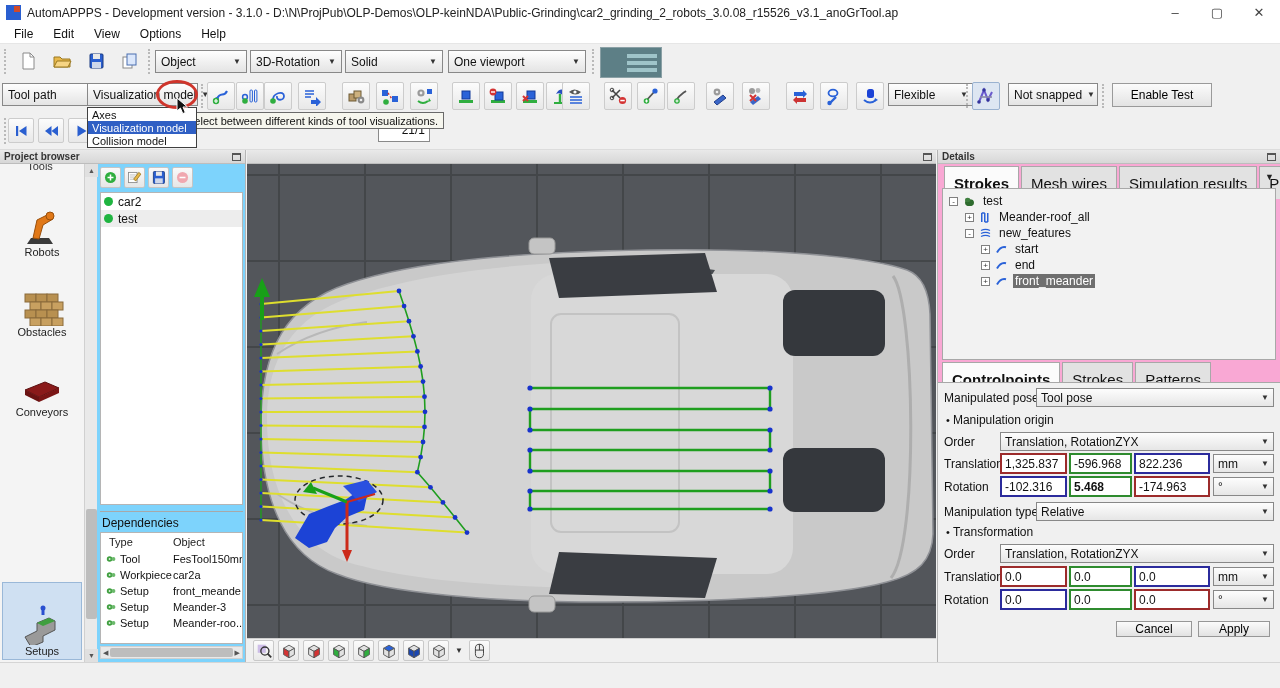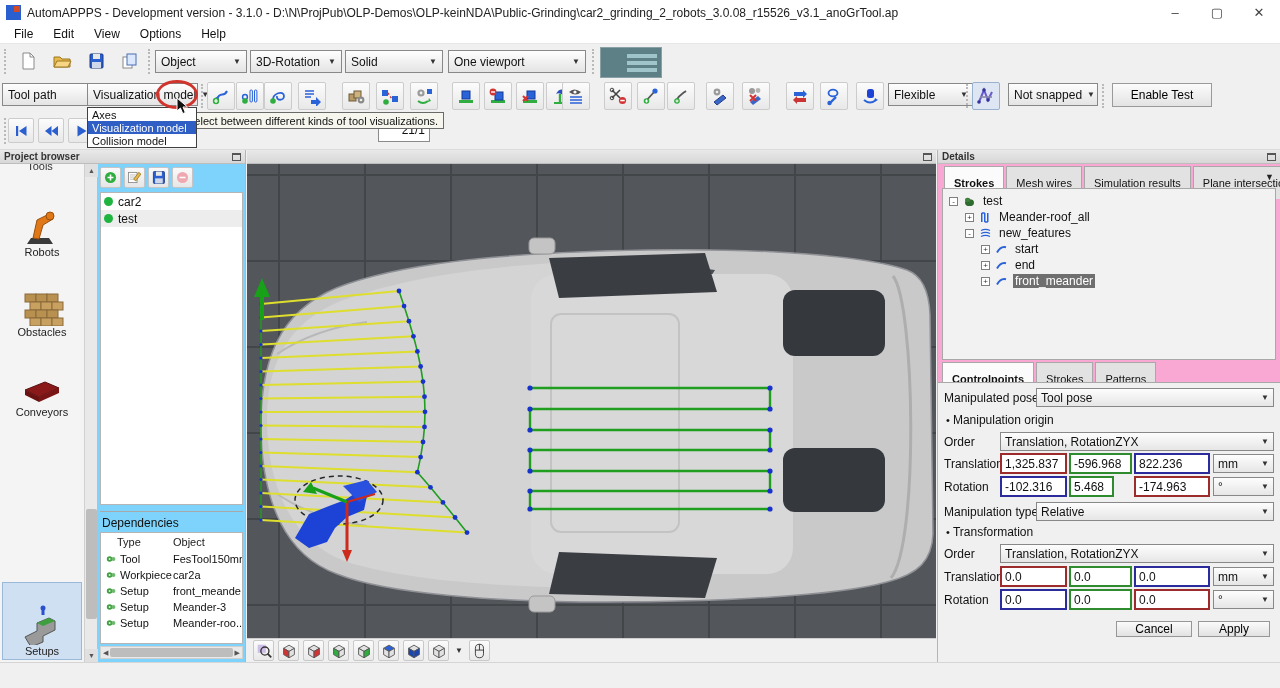--- a/index.html
+++ b/index.html
@@ -64,21 +64,21 @@
 .dep-head{font-size:11px;color:#222;height:18px}
 #dep-hscroll{position:absolute;left:100px;top:496px;width:143px;height:13px;background:#e9e9e9;border:1px solid #d0d0d0;display:flex;align-items:center;justify-content:space-between;font-size:7px;color:#555;padding:0 2px}
 #dep-hscroll .tr{flex:1;margin:1px 2px;height:9px;background:#bdbdbd;border-radius:2px}
 
 #vp-canvas{position:absolute;left:0;top:14px;width:689px;height:474px;background:#53565b;overflow:hidden}
 #vp-bottom{position:absolute;left:0;bottom:0;width:689px;height:24px;background:#f0f0f0;border-top:1px solid #cfcfcf;display:flex;align-items:center;gap:4px;padding-left:6px}
 .vbtn{width:21px;height:21px;border:1px solid #c9c9c9;border-radius:2px;background:linear-gradient(#fbfbfb,#e9e9e9);display:flex;align-items:center;justify-content:center}
 .vcaret{font-size:8px;color:#333;margin:0 2px}
 
 .tabs{position:absolute;display:flex;align-items:flex-end}
-.tab{height:20px;display:flex;align-items:center;padding:16px 9px;font-size:11px;background:#e2e2e2;border:1px solid #a8a8a8;border-bottom:none;margin-right:2px;white-space:nowrap}
+.tab{height:20px;display:flex;align-items:center;padding:16px 9px;font-size:15px;background:#e2e2e2;border:1px solid #a8a8a8;border-bottom:none;margin-right:2px;white-space:nowrap}
 .tab.active{background:#fbfbfb;font-weight:bold;height:22px}
 #tree-box{position:absolute;left:4px;top:38px;width:334px;height:172px;background:#f2f2f2;border:1px solid #a8a8a8;padding-top:4px}
 .trow{height:16px;display:flex;align-items:center;font-size:12px;gap:4px}
 .expander{width:9px;height:9px;border:1px solid #808080;background:#fff;font-size:8px;line-height:7px;text-align:center;color:#333;flex:0 0 auto}
 .tlabel{padding:0 2px;white-space:nowrap}
 .tlabel.sel{background:#6f6f6f;color:#fff}
 #sub-tabs{left:4px;top:212px}
 .form-label{position:absolute;font-size:12px;color:#111;white-space:nowrap}
 .sect{position:absolute;font-size:12px;color:#111;white-space:nowrap}
 .sect:before{content:"• ";font-size:11px}
@@ -459,21 +459,21 @@
         </div>
         <div class="pli" style="background: rgb(237, 237, 237);">
           <span class="dot" style="background: rgb(31, 180, 64);"></span>
           <span>test</span>
         </div>
       </div>
     <div id="dep-divider"></div>
     <div id="dep-title">Dependencies</div>
     <div id="dep-table">
       <div class="dep-row dep-head">
-        <span class="c1" style="padding-left:16px">Type</span>
+        <span class="c1" style="padding-left:8px">Type</span>
         <span class="c2">Object</span>
       </div>
       <div id="dep-rows">
           <div class="dep-row">
             <span class="c1">
               <span>
                 <svg width="14" height="14" viewBox="0 0 20 20">
                   <circle cx="8" cy="10" r="4" fill="#3f9f3f"></circle>
                   <circle cx="8" cy="10" r="1.4" fill="#d8efd8"></circle>
                   <circle cx="13.5" cy="10" r="2.8" fill="#6cba6c"></circle>
@@ -831,21 +831,21 @@
       <span class="form-label" style="left:6px;top:74px">Translation</span>
       <div class="vfield" id="tx0" style="left: 62px; top: 70px; width: 67px; border-color: rgb(156, 43, 43);">1,325.837</div>
       <div class="vfield" id="tx1" style="left: 131px; top: 70px; width: 63px; border-color: rgb(46, 139, 46);">-596.968</div>
       <div class="vfield" id="tx2" style="left: 196px; top: 70px; width: 76px; border-color: rgb(43, 43, 156);">822.236</div>
       <div class="fdd" style="left:275px;top:71px;width:61px">
         <span>mm</span>
           <span class="arr">▼</span>
         </div>
       <span class="form-label" style="left:6px;top:97px">Rotation</span>
       <div class="vfield" id="rx0" style="left: 62px; top: 93px; width: 67px; border-color: rgb(43, 43, 156);">-102.316</div>
-      <div class="vfield" id="rx1" style="left: 131px; top: 93px; width: 45px; border-color: rgb(46, 139, 46);">5.468</div>
+      <div class="vfield" id="rx1" style="left: 131px; top: 93px; width: 63px; border-color: rgb(46, 139, 46); font-weight: bold;">5.468</div>
       <div class="vfield" id="rx2" style="left: 196px; top: 93px; width: 76px; border-color: rgb(156, 43, 43);">-174.963</div>
       <div class="fdd" style="left:275px;top:94px;width:61px">
         <span>°</span>
           <span class="arr">▼</span>
         </div>
       <span class="form-label" style="left:6px;top:122px">Manipulation type</span>
       <div class="fdd" style="left:98px;top:119px;width:238px">
         <span>Relative</span>
           <span class="arr">▼</span>
         </div>

